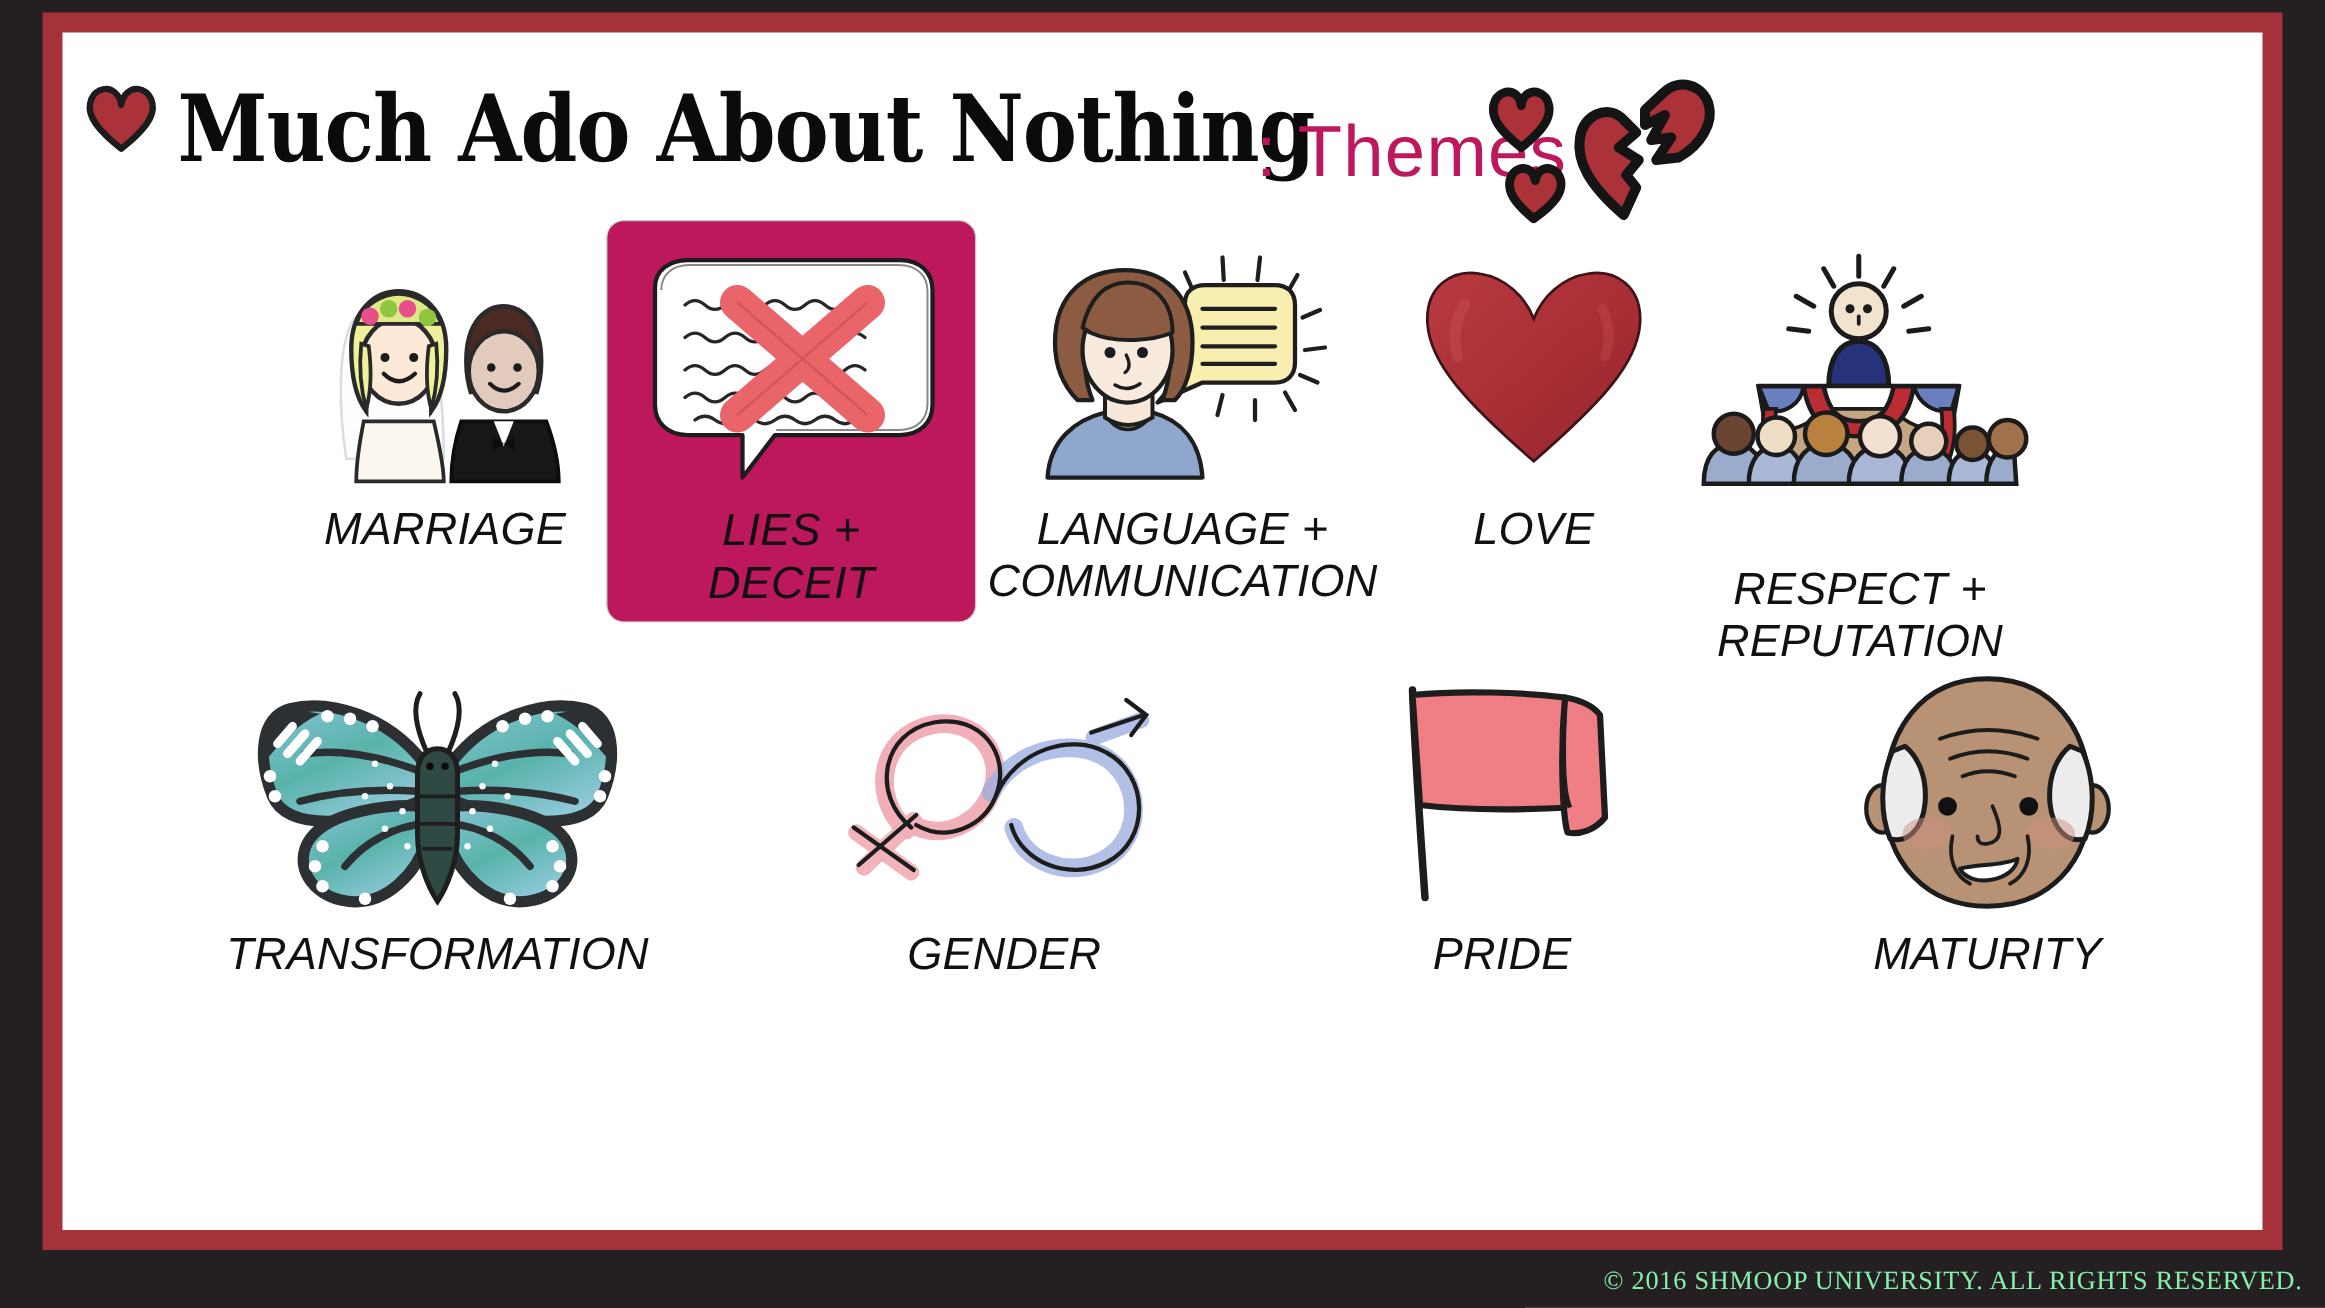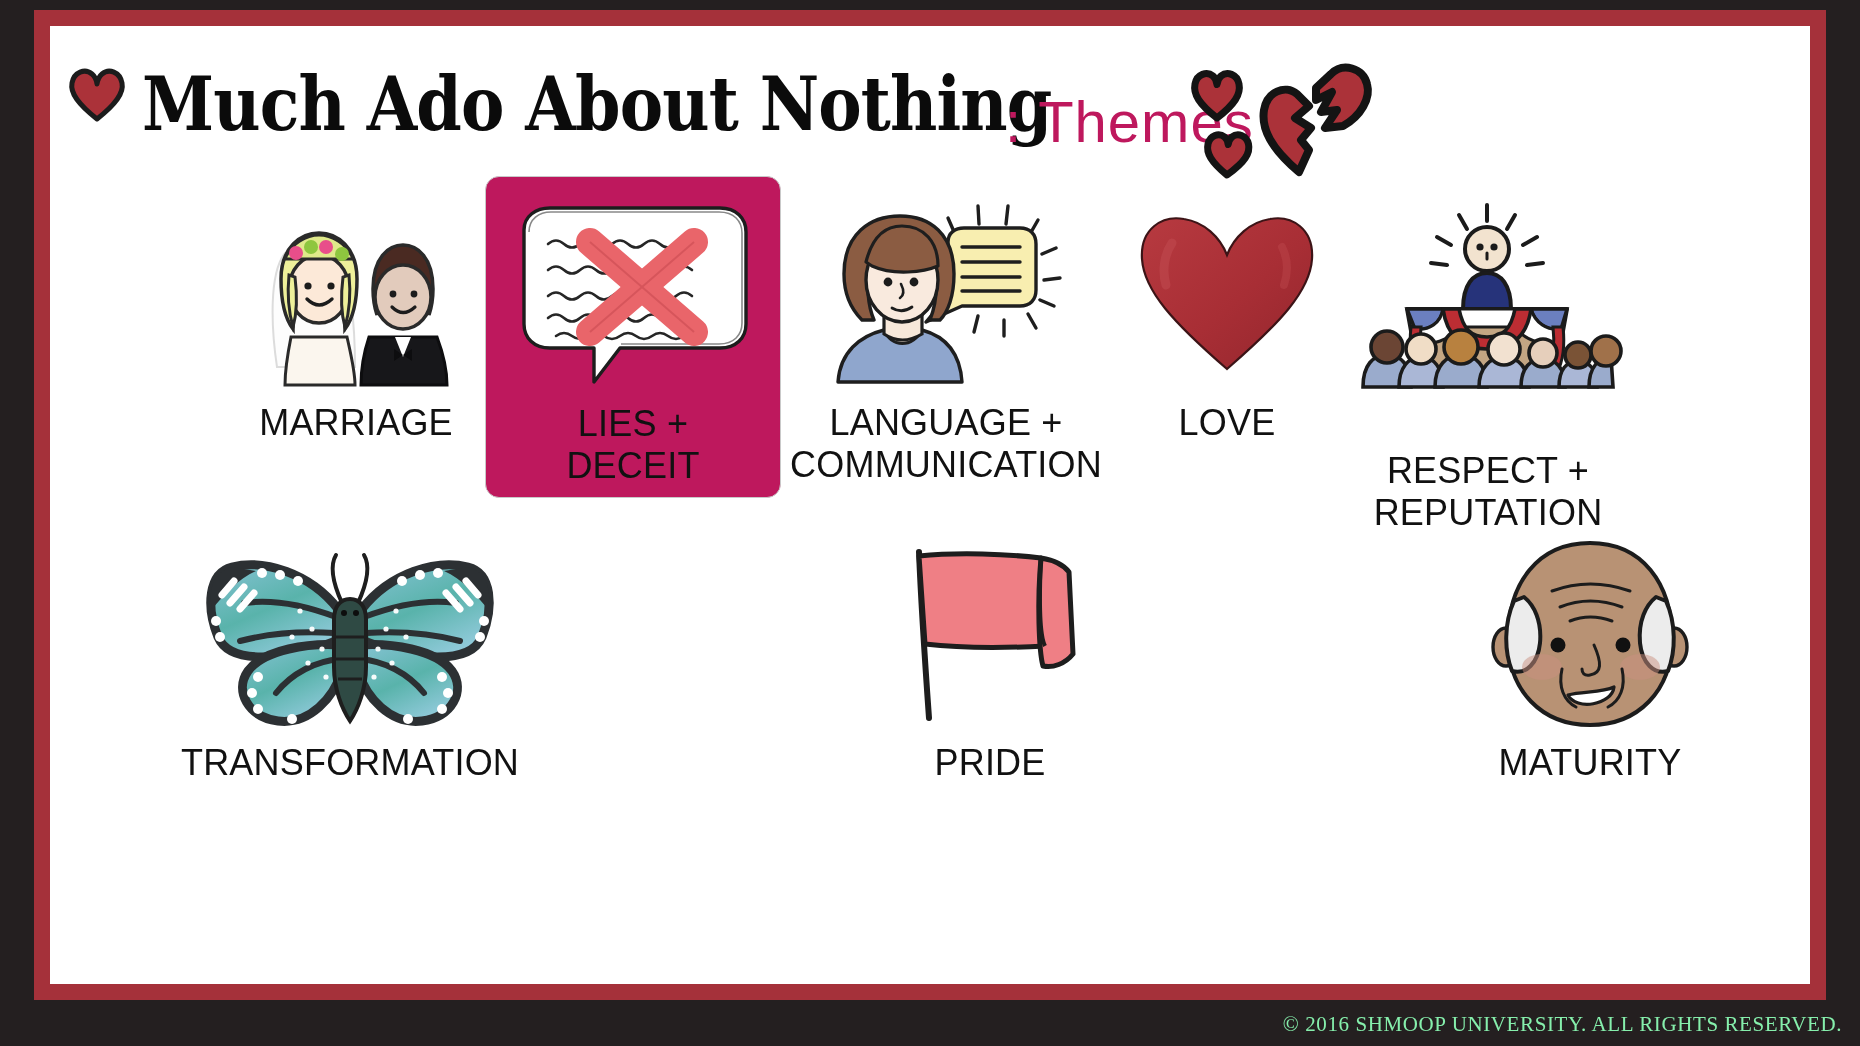--- a/index.html
+++ b/index.html
@@ -104,20 +104,21 @@
   #row1 { left: 0px; top: 150px; width: 1760px; justify-content: center; }
   #row2 { left: 120px; top: 490px; width: 1560px; justify-content: space-between; }
 
   .theme {
     position: relative;
     display: flex;
     flex-direction: column;
     align-items: center;
     box-sizing: border-box;
     padding: 16px 10px 10px 10px;
+    font-style: italic;
   }
   .theme.selected {
     border: 1.6px solid #c9c9c9;
     border-radius: 14px;
     background: #be185d;
   }
   .icon-box {
     height: 200px;
     display: flex;
     align-items: center;
@@ -494,20 +495,51 @@
               <line x1="136" y1="122" x2="164" y2="122"></line>
               <line x1="138" y1="142" x2="162" y2="142"></line>
             </g>
             <circle cx="144" cy="76" r="3" fill="#0d0d0d"></circle>
             <circle cx="156" cy="76" r="3" fill="#0d0d0d"></circle>
           </svg>
         </div>
         <div class="theme-label">TRANSFORMATION</div>
       </div>
 
+      <div class="theme w-gender">
+        <div class="icon-box">
+          <svg width="268" height="160" viewBox="0 0 268 160">
+
+            <g fill="none" stroke-linecap="round" opacity="0.85">
+              <path d="M22 142 L62 104" stroke="#f0a8ae" stroke-width="13"></path>
+              <path d="M16 114 L60 146" stroke="#f0a8ae" stroke-width="13"></path>
+              <path d="M56 112 C26 84 36 36 76 28 C112 21 136 52 124 82
+                       C114 108 84 120 62 108" stroke="#efa2ad" stroke-width="15"></path>
+            </g>
+
+            <g fill="none" stroke-linecap="round" opacity="0.8">
+              <path d="M124 82 C140 50 184 38 212 52 C244 68 248 118 214 136
+                       C186 151 150 138 142 110" stroke="#9fb0e0" stroke-width="15"></path>
+              <path d="M206 38 L244 24" stroke="#9fb0e0" stroke-width="13"></path>
+            </g>
+
+            <g fill="none" stroke="#1c1c1c" stroke-width="3.4" stroke-linecap="round">
+              <path d="M18 140 L64 100"></path>
+              <path d="M14 110 L62 144"></path>
+              <path d="M60 110 C28 84 36 34 78 26 C116 19 140 52 128 84
+                       C118 110 88 122 64 108"></path>
+              <path d="M128 84 C144 48 188 34 216 50 C250 68 252 120 216 138
+                       C186 153 148 138 140 108"></path>
+              <path d="M204 34 L246 20"></path>
+              <path d="M232 8 L248 20 L236 36"></path>
+            </g>
+          </svg>
+        </div>
+        <div class="theme-label">GENDER</div>
+      </div>
 
       <div class="theme w-pride">
         <div class="icon-box">
           <svg width="175" height="180" viewBox="0 0 175 180">
 
             <path d="M16 10 C18 60 22 120 26 176" fill="none" stroke="#1d1d1d" stroke-width="6" stroke-linecap="round"></path>
 
             <path d="M16 14 C56 10 104 12 138 16 L142 104 C104 106 56 106 22 102 Z" fill="#ef7f85" stroke="#1d1d1d" stroke-width="5" stroke-linejoin="round"></path>
 
             <path d="M138 16 C150 18 160 22 166 30 L170 112 C162 122 150 126 140 124

